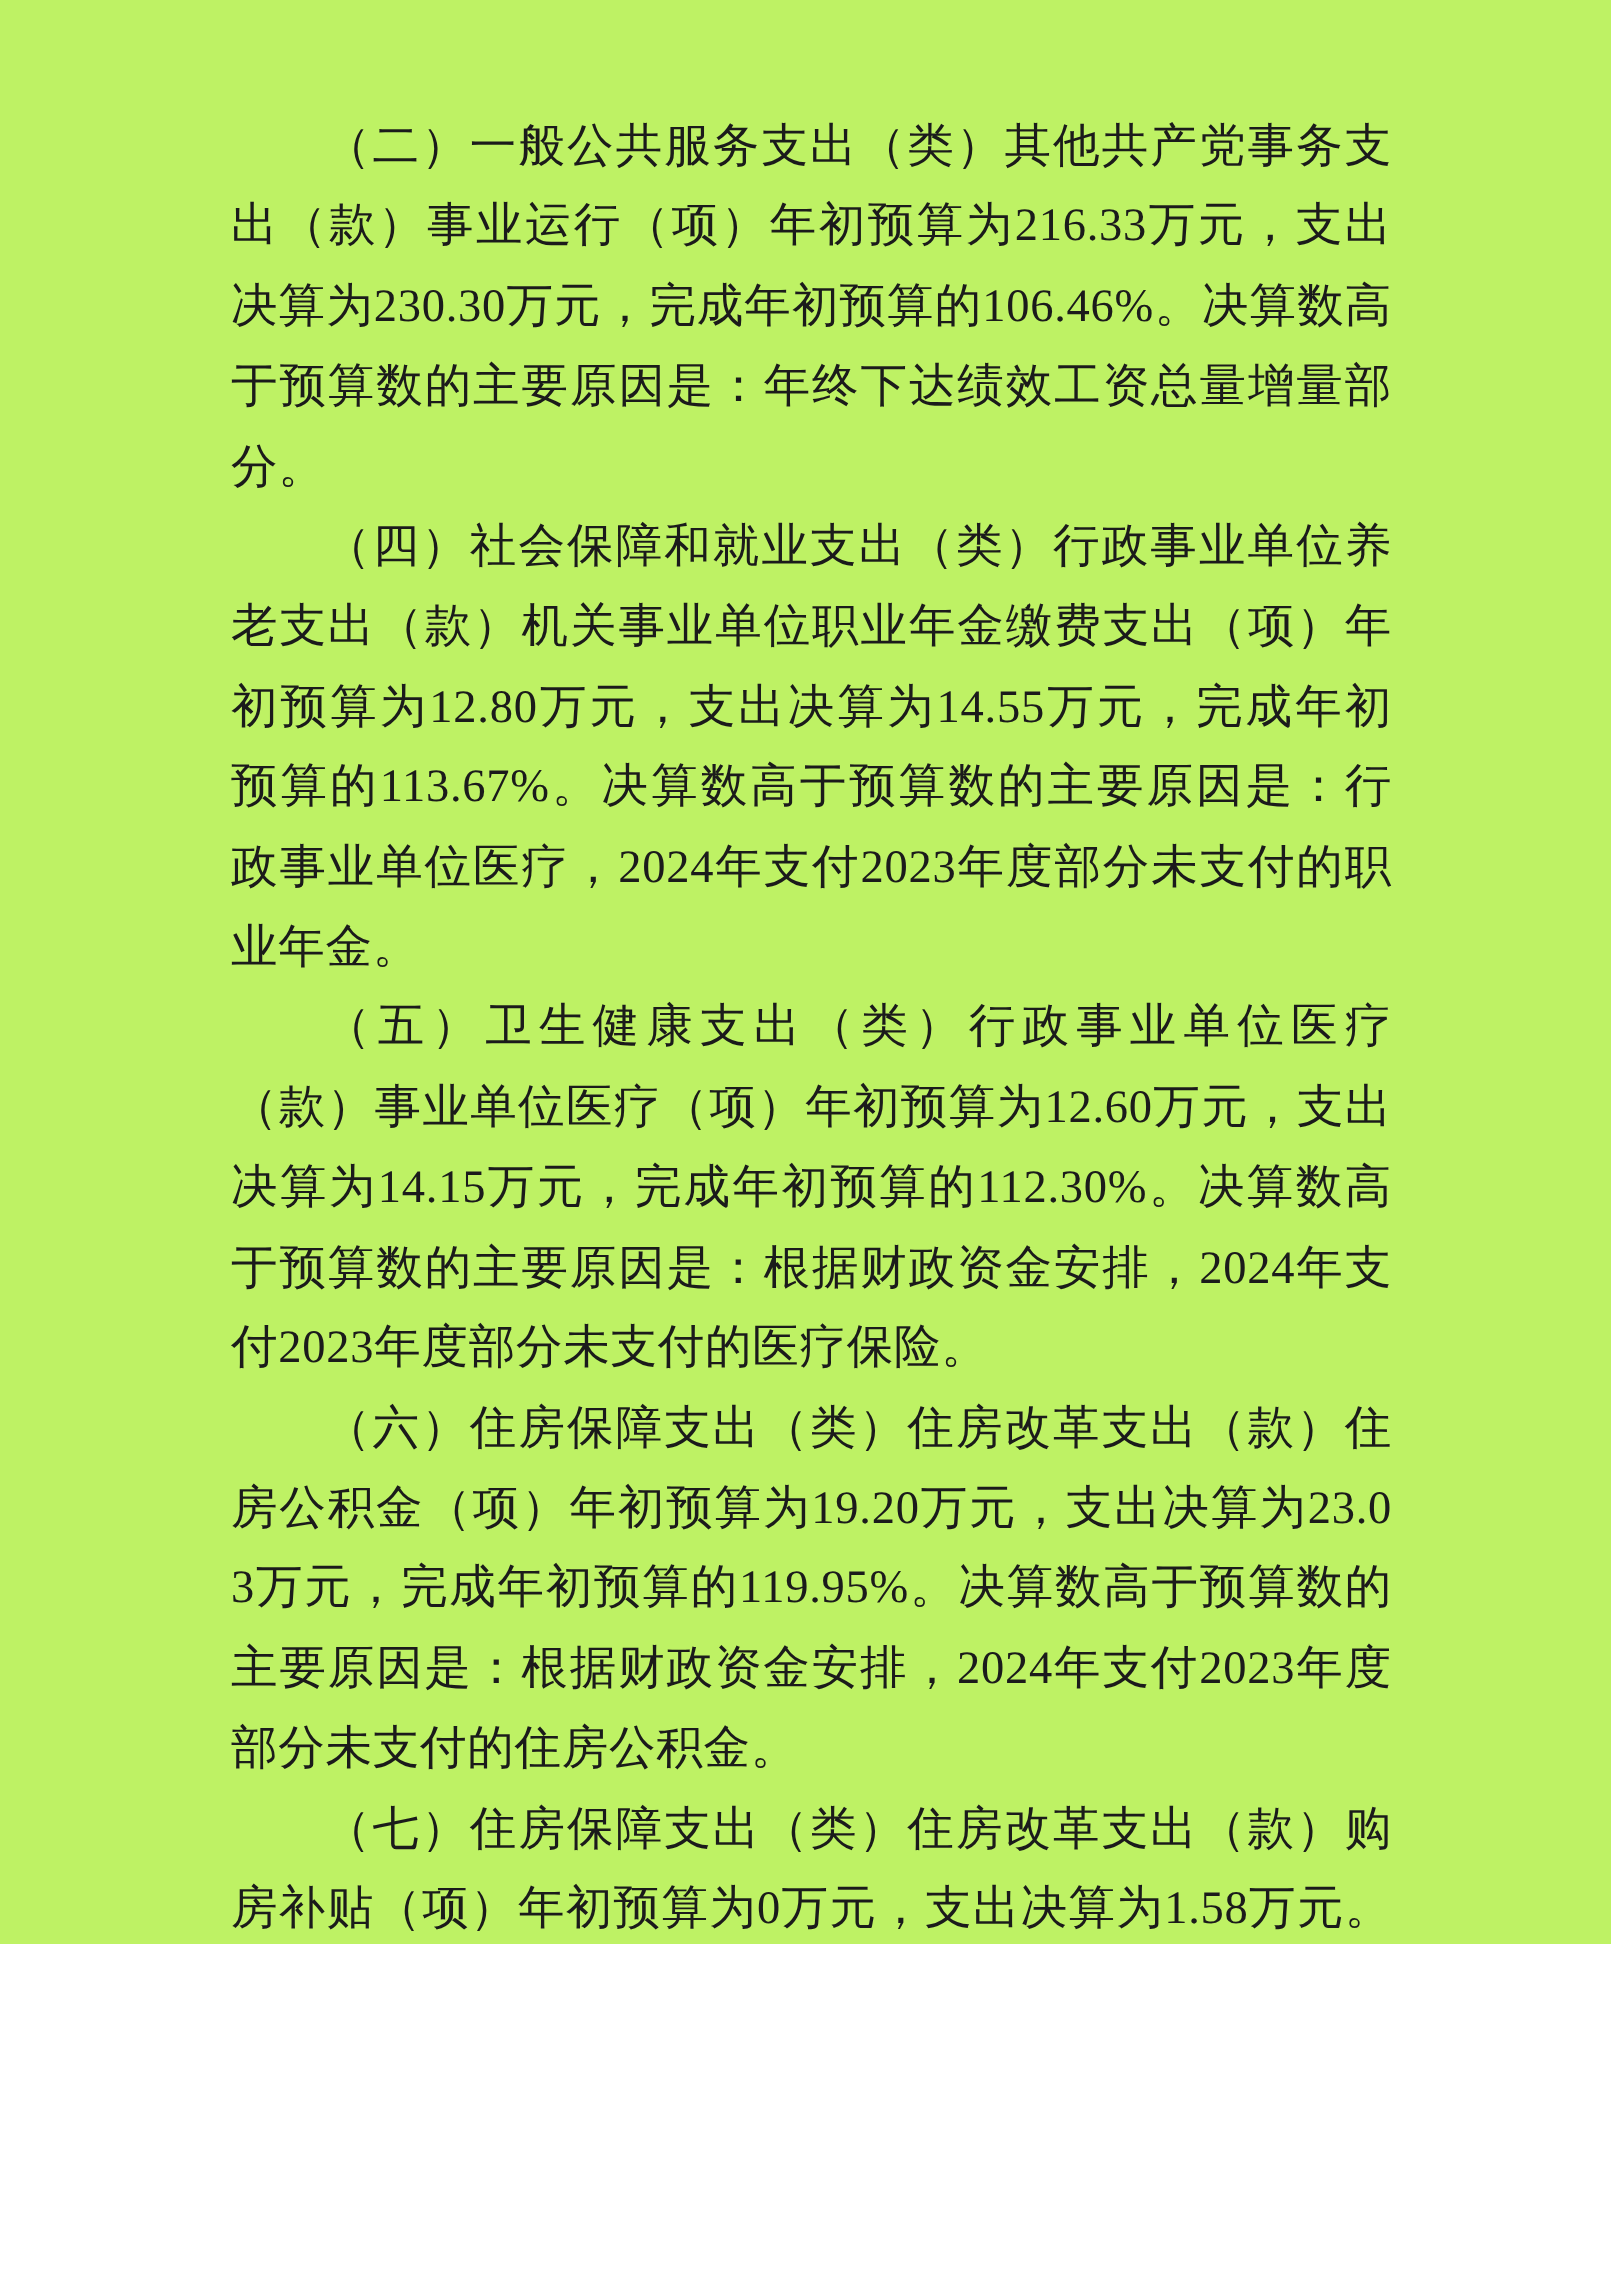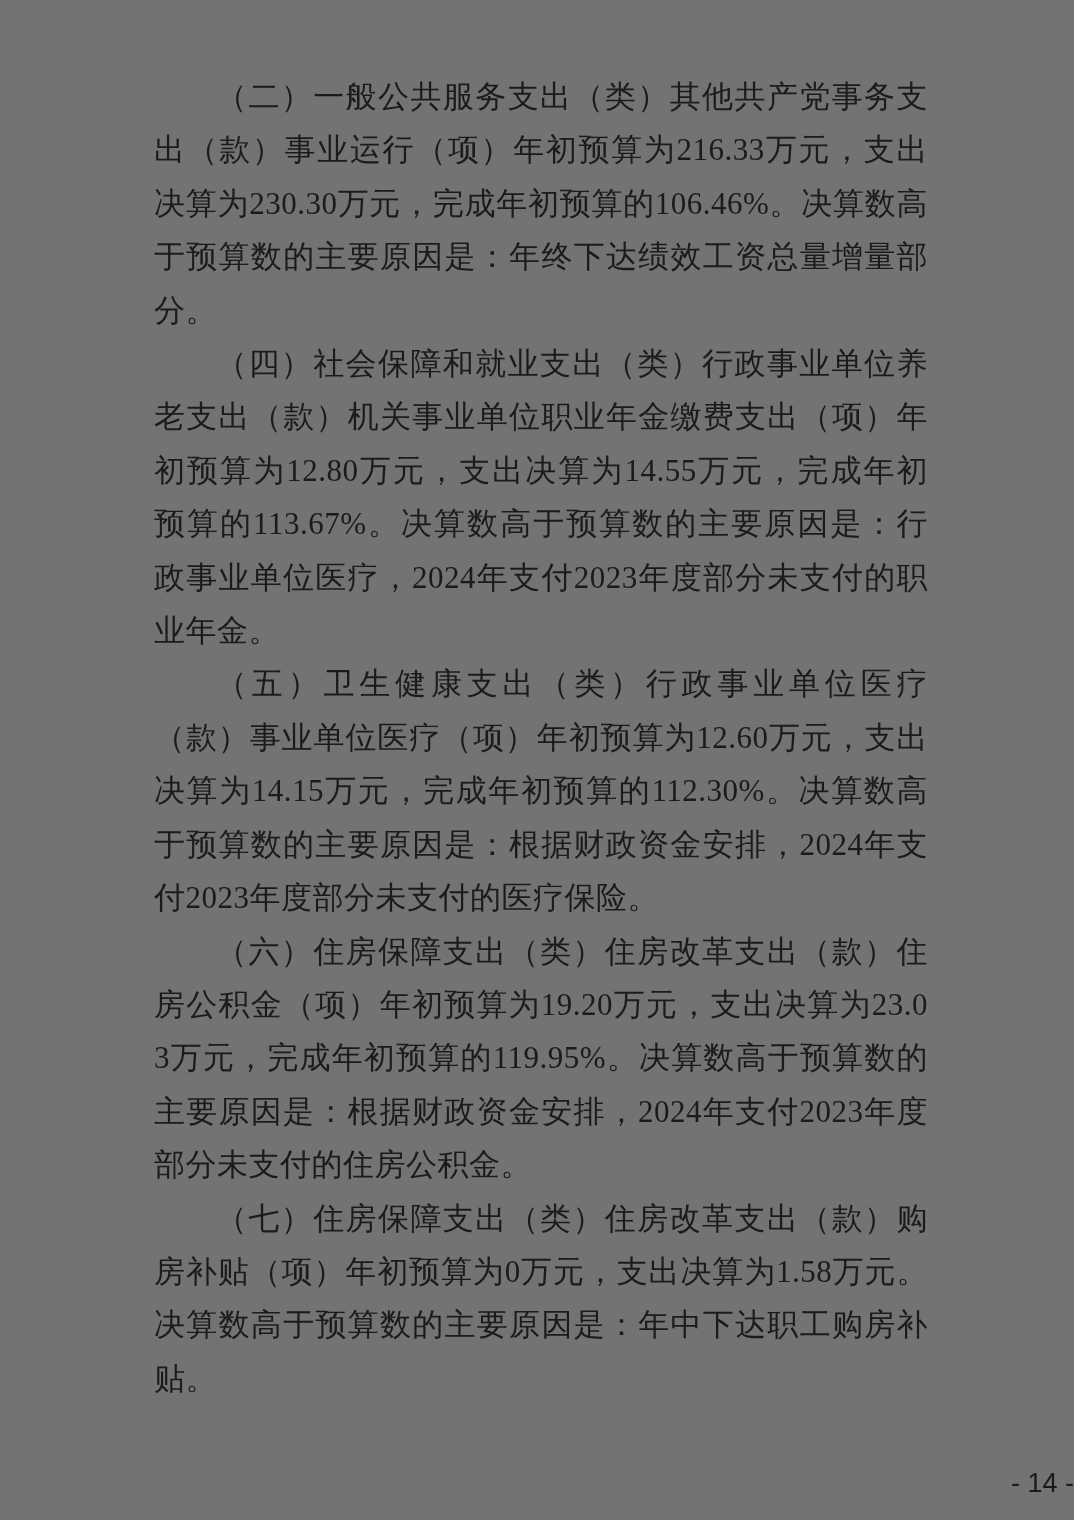--- a/index.html
+++ b/index.html
@@ -3,22 +3,22 @@
 <meta charset="utf-8">
 <style>
   html, body {
     margin: 0;
     padding: 0;
     background: #ffffff;
   }
   .page {
     position: relative;
     width: 1074px;
-    height: 1520px;
-    background: #737373;
+    height: 1296px;
+    background: #bef264;
     overflow: hidden;
     font-family: "Liberation Serif", "DejaVu Serif", serif;
   }
   .content {
     position: absolute;
     left: 154px;
     top: 70px;
     width: 774px;
   }
   .para {

